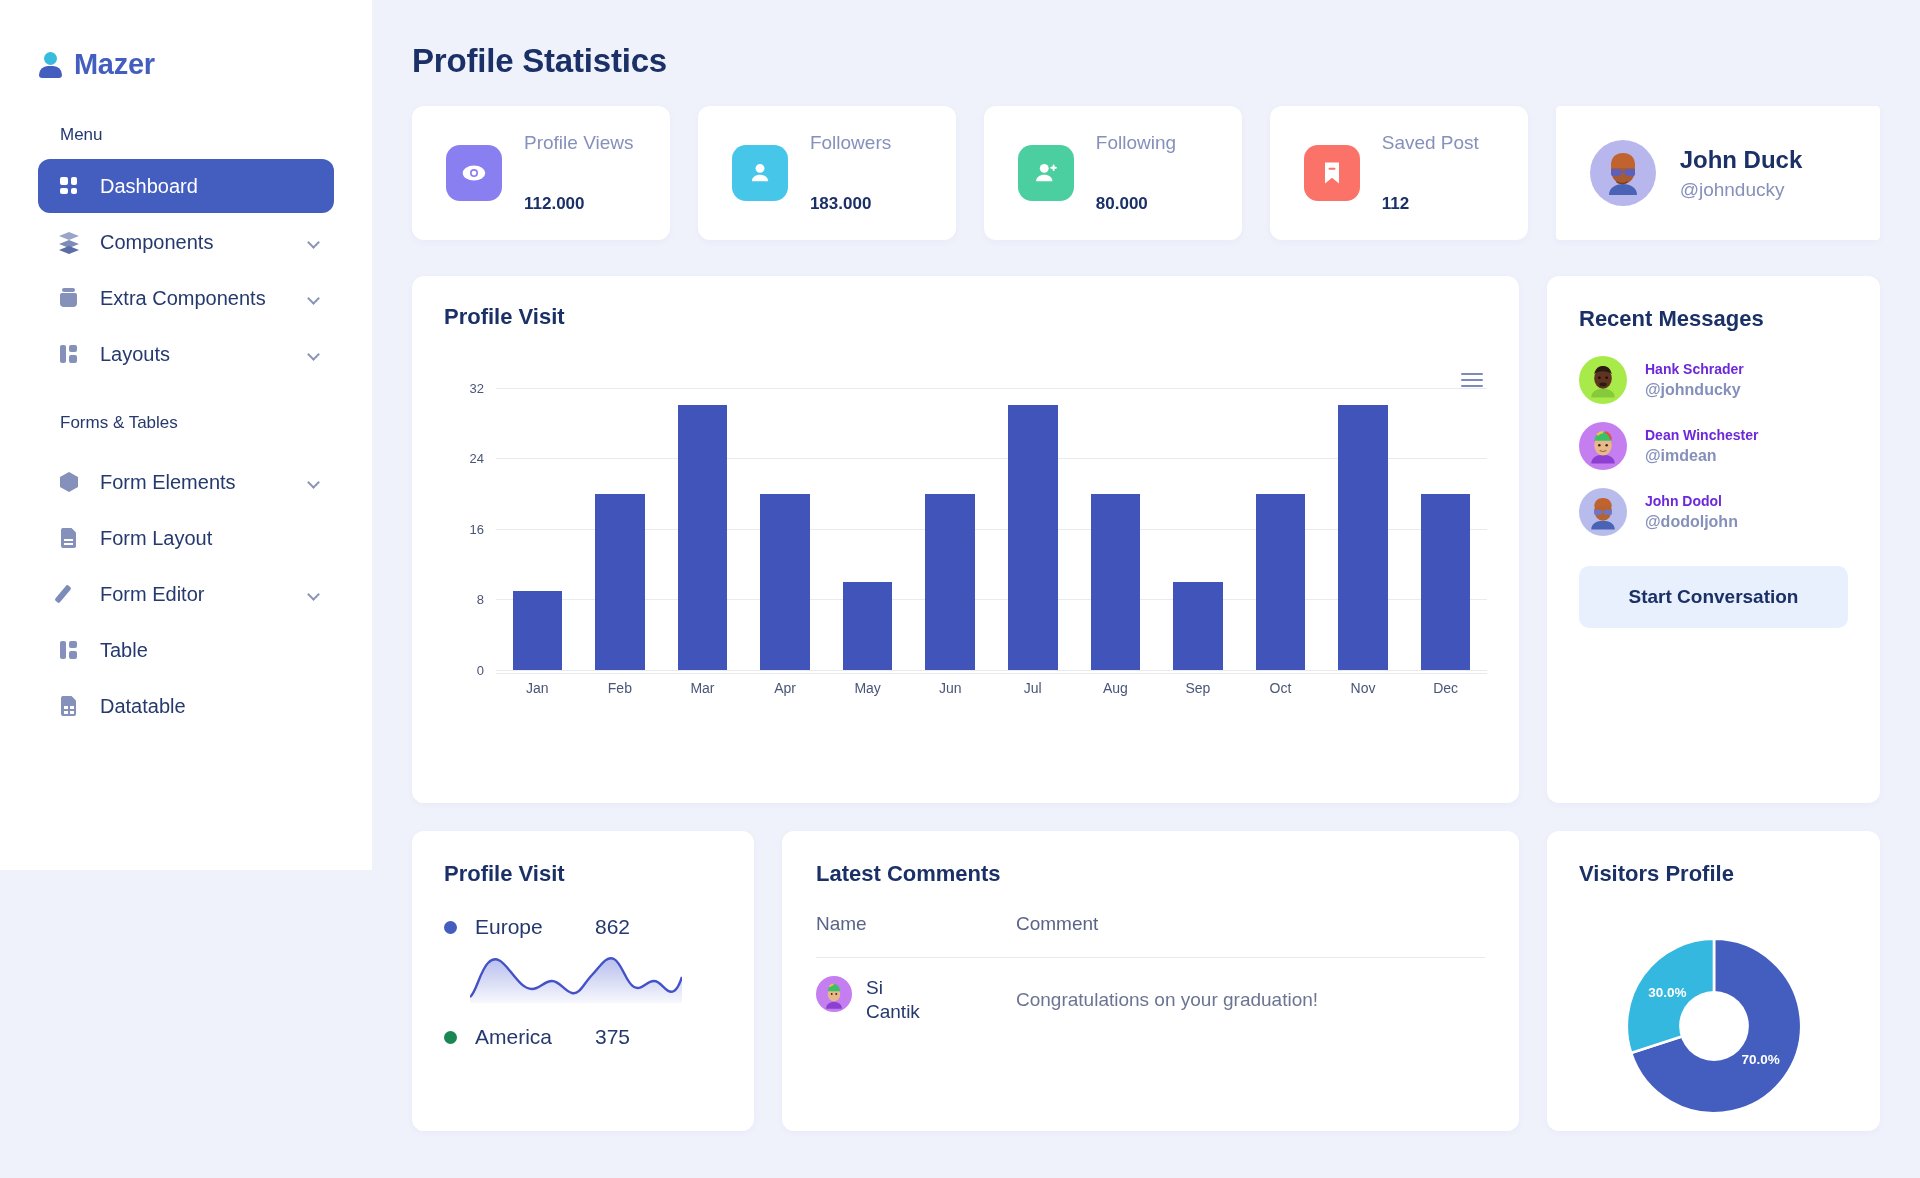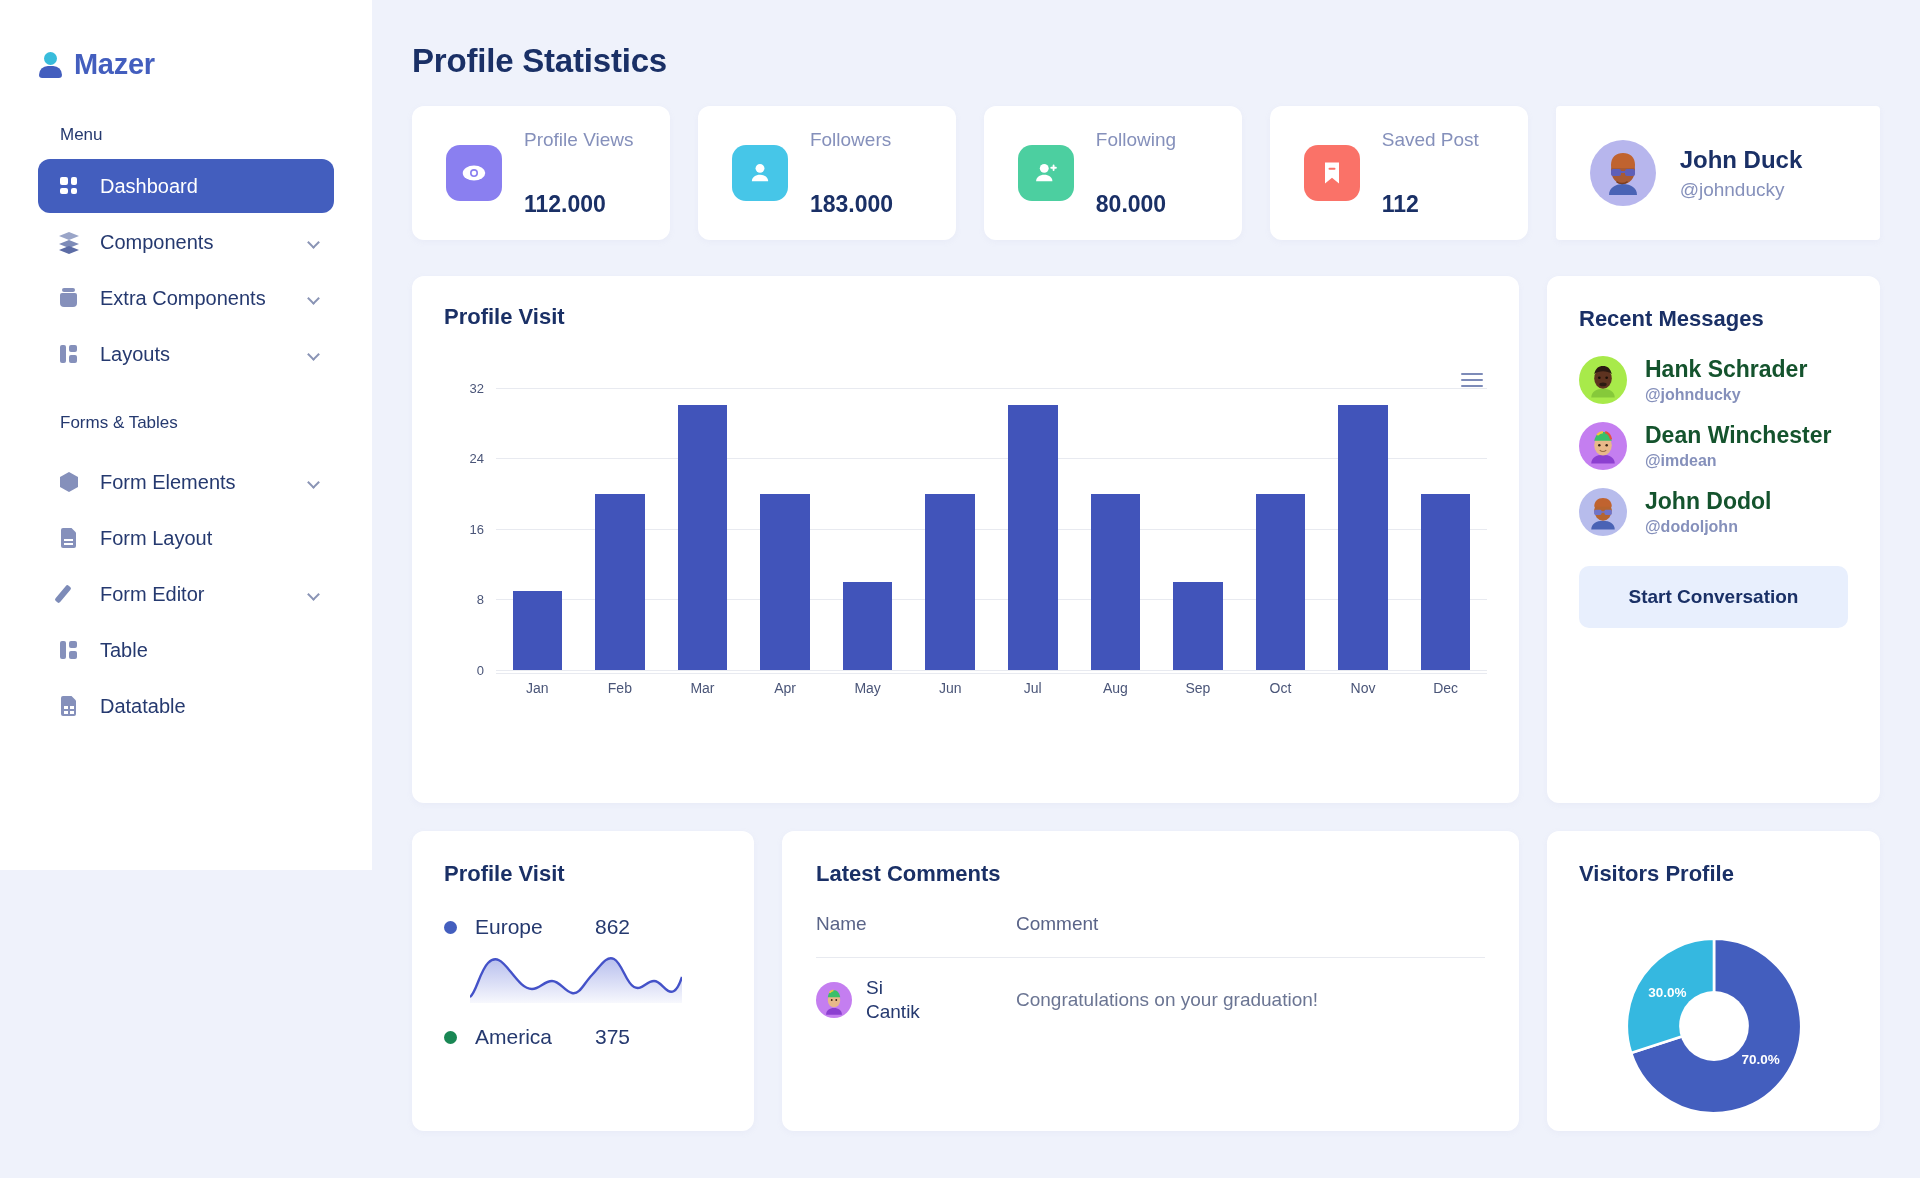--- a/index.html
+++ b/index.html
@@ -112,21 +112,21 @@
     flex: 1 1 0; height: 134px;
     display: flex; align-items: center; padding: 0 34px;
     box-shadow: 0 2px 6px rgba(160,170,200,0.08);
   }
   .stat-ico {
     width: 56px; height: 56px; border-radius: 14px;
     flex: 0 0 56px; margin-right: 22px;
     display: flex; align-items: center; justify-content: center;
   }
   .stat-label { font-size: 19px; color: #8590bb; margin-bottom: 8px; white-space: nowrap; }
-  .stat-value { font-size: 23px; font-weight: 700; color: #1a3066; margin-top: 40px; }
+  .stat-value { font-size: 17px; font-weight: 700; color: #1a3066; margin-top: 40px; }
 
   .profile-card {
     background: #fff; border-radius: 4px;
     flex: 1.35 1 0; height: 134px;
     display: flex; align-items: center; padding: 0 34px;
     box-shadow: 0 2px 6px rgba(160,170,200,0.08);
   }
   .avatar {
     width: 66px; height: 66px; border-radius: 50%;
     flex: 0 0 66px; margin-right: 24px; overflow: hidden; position: relative;
@@ -155,42 +155,42 @@
   .barcell { flex: 1 1 0; display: flex; justify-content: center; align-items: flex-end; height: 100%; }
   .bar { width: 60%; background: #4154ba; }
   .xaxis { position: absolute; left: 52px; right: 0; top: 303px; height: 1px; background: #e8eaf0; }
   .xlabels { position: absolute; left: 52px; right: 0; top: 310px; display: flex; }
   .xlab { flex: 1 1 0; text-align: center; font-size: 14px; color: #4a5578; }
 
   .msg-card { flex: 0 0 333px; height: 527px; padding: 30px 32px; }
   .msg-list { margin-top: 24px; }
   .msg-item { display: flex; align-items: center; margin-bottom: 18px; }
   .msg-av { width: 48px; height: 48px; border-radius: 50%; flex: 0 0 48px; margin-right: 18px; overflow:hidden; position:relative; }
-  .msg-name { font-size: 23px; font-weight: 700; color: #14532d; line-height: 1.18; }
+  .msg-name { font-size: 14px; font-weight: 700; color: #6d28d9; line-height: 1.18; }
   .msg-handle { font-size: 16px; color: #8590bb; font-weight: 600; margin-top: 3px; }
   .conv-btn {
     margin-top: 12px; width: 100%; height: 62px;
     background: #e8effd; border: none; border-radius: 10px;
     font-size: 19px; font-weight: 700; color: #1a3066;
     font-family: "Liberation Sans", sans-serif; cursor: pointer;
   }
 
   .bottom-row { display: flex; gap: 28px; }
   .visit-card { flex: 0 0 342px; height: 300px; padding: 30px 32px; }
   .legend-row { display:flex; align-items:center; margin-top: 28px; }
   .dot { width: 13px; height: 13px; border-radius:50%; margin-right: 18px; flex:0 0 13px; }
   .legend-name { font-size: 21px; color: #25396f; width: 120px; }
   .legend-val { font-size: 21px; color: #25396f; }
   .spark { margin: 8px 0 0 26px; }
 
   .comments-card { flex: 1 1 0; height: 300px; padding: 30px 34px; }
   .tbl { width: 100%; margin-top: 26px; border-collapse: collapse; }
   .tbl th { text-align: left; font-size: 19px; color: #5a6488; font-weight: 400; padding-bottom: 22px; }
   .tbl td { padding: 18px 0 0 0; vertical-align: middle; border-top: 1px solid #e8eaf0; }
-  .cmt-name-cell { display: flex; align-items: center; }
+  .cmt-name-cell { display: flex; }
   .cmt-av { width: 36px; height: 36px; border-radius: 50%; flex:0 0 36px; margin-right: 14px; overflow:hidden; position:relative;}
   .cmt-name { font-size: 19px; color: #25396f; line-height: 1.25; max-width: 70px; }
   .cmt-text { font-size: 19px; color: #6b7593; }
 
   .visitors-card { flex: 0 0 333px; height: 300px; padding: 30px 32px; }
   .donut-wrap { margin-top: 30px; display: flex; justify-content: center; }
 
   
   .av-face { position:absolute; left:50%; top:50%; transform:translate(-50%,-50%); }
 </style>

